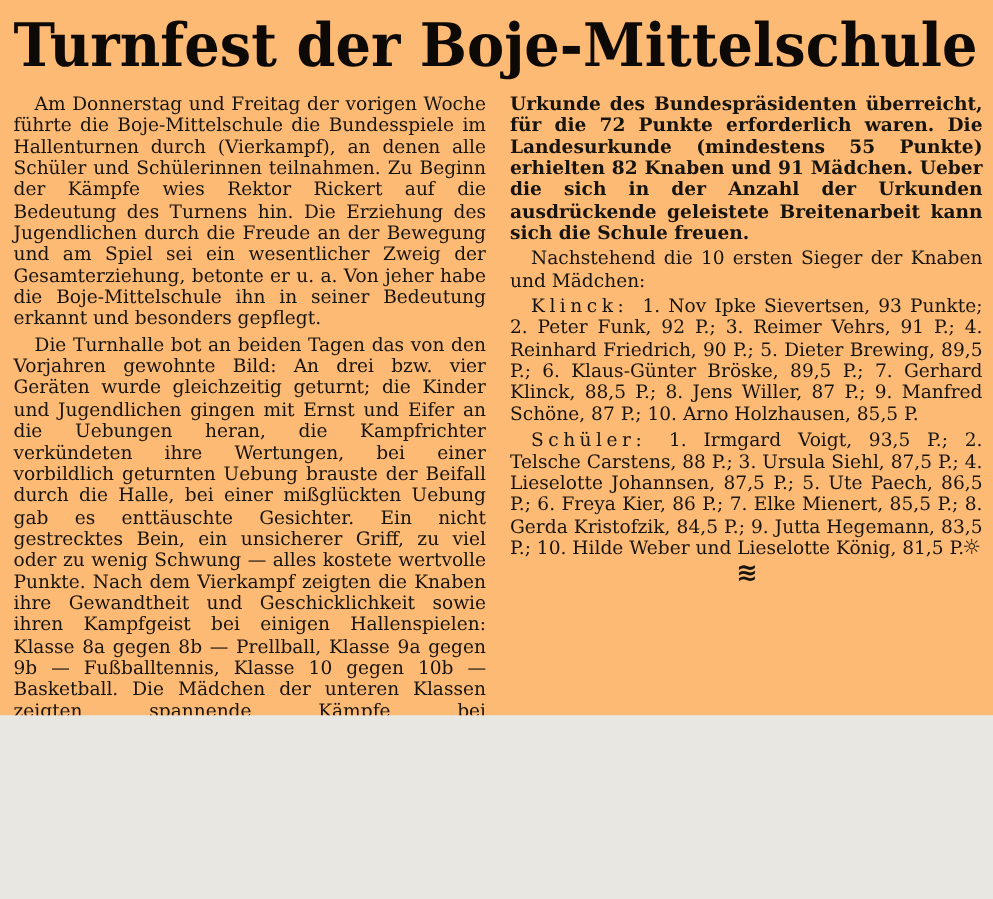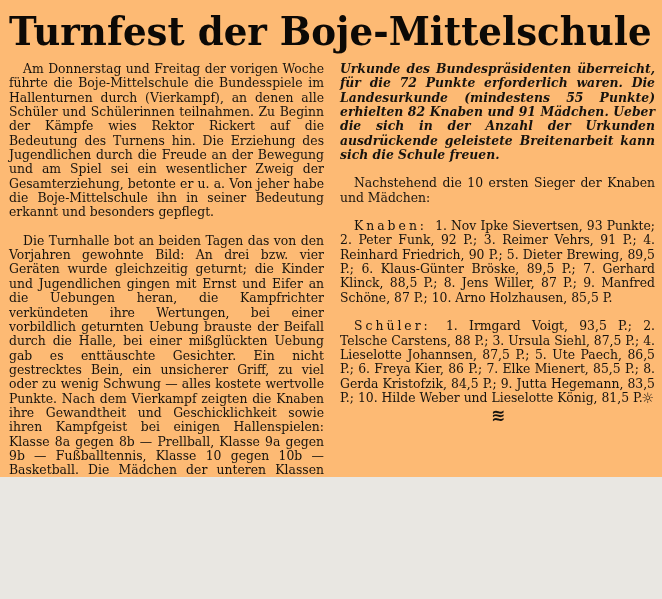--- a/index.html
+++ b/index.html
@@ -42,23 +42,23 @@
     line-height: 14.35px;
     text-align: justify;
     -webkit-hyphens: auto;
     hyphens: auto;
   }
   .col p {
     margin: 0;
     text-indent: 14px;
   }
   .col p + p {
-    margin-top: 14px;
+    margin-top: 3px;
   }
-  .noindent { text-indent: 0 !important; font-style: italic; }
+  .noindent { text-indent: 0 !important; }
   .bold { font-weight: bold; }
   .gesperrt {
     letter-spacing: 3px;
     margin-right: 4px;
   }
   .rel { position: relative; }
   .star {
     position: absolute;
     right: 1px;
     bottom: 0;
@@ -88,21 +88,21 @@
 
     <div class="col">
       <p>Am Donnerstag und Freitag der vorigen Woche führte die Boje-Mittelschule die Bundesspiele im Hallenturnen durch (Vierkampf), an denen alle Schüler und Schülerinnen teilnahmen. Zu Beginn der Kämpfe wies Rektor Rickert auf die Bedeutung des Turnens hin. Die Erziehung des Jugendlichen durch die Freude an der Bewegung und am Spiel sei ein wesentlicher Zweig der Gesamterziehung, betonte er u. a. Von jeher habe die Boje-Mittelschule ihn in seiner Bedeutung erkannt und besonders gepflegt.</p>
       <p>Die Turnhalle bot an beiden Tagen das von den Vorjahren gewohnte Bild: An drei bzw. vier Geräten wurde gleichzeitig geturnt; die Kinder und Jugendlichen gingen mit Ernst und Eifer an die Uebungen heran, die Kampfrichter verkündeten ihre Wertungen, bei einer vorbildlich geturnten Uebung brauste der Beifall durch die Halle, bei einer mißglückten Uebung gab es enttäuschte Gesichter. Ein nicht gestrecktes Bein, ein unsicherer Griff, zu viel oder zu wenig Schwung — alles kostete wertvolle Punkte. Nach dem Vierkampf zeigten die Knaben ihre Gewandtheit und Geschicklichkeit sowie ihren Kampfgeist bei einigen Hallenspielen: Klasse 8a gegen 8b — Prellball, Klasse 9a gegen 9b — Fußballtennis, Klasse 10 gegen 10b — Basketball. Die Mädchen der unteren Klassen zeigten spannende Kämpfe bei Geschicklichkeitsstaffeln und einen Klatschtanz. Die oberen Klassen führten Ball- und Keulengymnastik sowie einen tänzerischen Galopp vor.</p>
     </div>
 
     <div class="col">
       <p class="bold noindent">Urkunde des Bundespräsidenten überreicht, für die 72 Punkte erforderlich waren. Die Landesurkunde (mindestens 55 Punkte) erhielten 82 Knaben und 91 Mädchen. Ueber die sich in der Anzahl der Urkunden ausdrückende geleistete Breitenarbeit kann sich die Schule freuen.</p>
       <p>Nachstehend die 10 ersten Sieger der Knaben und Mädchen:</p>
       <p>
-        <span class="gesperrt">Knaben:</span>
+        <span class="gesperrt">Klinck:</span>
         <span>1. Nov Ipke Sievertsen, 93 Punkte; 2. Peter Funk, 92 P.; 3. Reimer Vehrs, 91 P.; 4. Reinhard Friedrich, 90 P.; 5. Dieter Brewing, 89,5 P.; 6. Klaus-Günter Bröske, 89,5 P.; 7. Gerhard Klinck, 88,5 P.; 8. Jens Willer, 87 P.; 9. Manfred Schöne, 87 P.; 10. Arno Holzhausen, 85,5 P.</span>
       </p>
       <p class="rel">
         <span class="gesperrt">Schüler:</span>
         <span>1. Irmgard Voigt, 93,5 P.; 2. Telsche Carstens, 88 P.; 3. Ursula Siehl, 87,5 P.; 4. Lieselotte Johannsen, 87,5 P.; 5. Ute Paech, 86,5 P.; 6. Freya Kier, 86 P.; 7. Elke Mienert, 85,5 P.; 8. Gerda Kristofzik, 84,5 P.; 9. Jutta Hegemann, 83,5 P.; 10. Hilde Weber und Lieselotte König, 81,5 P.</span>
         <span class="star">☼</span>
       </p>
       <div class="endmark">≋</div>
     </div>
 

